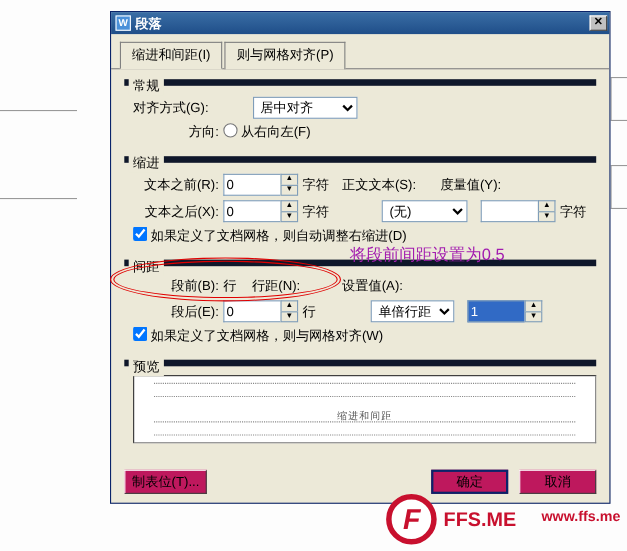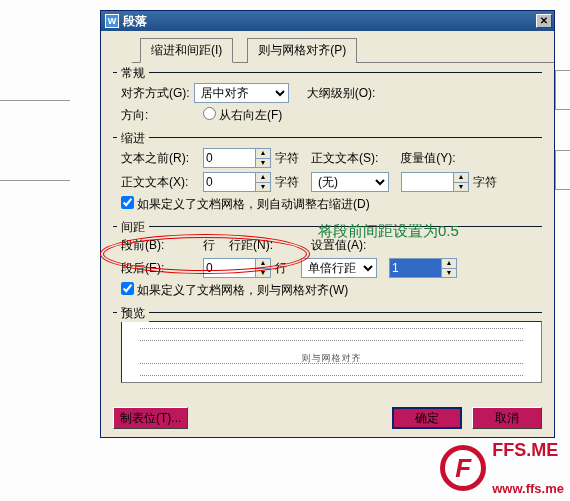--- a/index.html
+++ b/index.html
@@ -62,22 +62,21 @@
     font-weight:bold;
     text-align:center;
     line-height:12px;
     cursor:pointer;
   }
 
   .tabs {
     display: flex;
     padding: 6px 8px 0 8px;
     border-bottom: 1px solid #808080;
-    gap: 14px;
-    margin-left: 31px;
+    gap: 2px;
   }
   .tab {
     padding: 3px 10px;
     border: 1px solid #808080;
     border-bottom: none;
     background: #ece9d8;
     position: relative;
     top: 1px;
     cursor:pointer;
   }
@@ -85,47 +84,47 @@
     background: #ece9d8;
     border-bottom: 1px solid #ece9d8;
     z-index:2;
   }
 
   .tabpanel {
     padding: 6px 12px 10px 12px;
   }
 
   .group {
-    border-top: 1px solid #0f172a;
+    border-top: 6px solid #0f172a;
     margin-top: 3px;
     padding: 6px 0 6px 8px;
     position: relative;
   }
   .group .legend {
     position: absolute;
     top: -8px; left: 4px;
     background: #ece9d8;
     padding: 0 4px;
   }
 
   .row {
     display: flex;
     align-items: center;
     margin: 4px 0;
     gap: 4px;
   }
-  .lbl { white-space: nowrap; }
+  .lbl { white-space: nowrap; text-align: right; }
   select, input[type=text] {
     font-family: inherit;
     font-size: 12px;
     height: 20px;
     border: 1px solid #7f9db9;
     background:#fff;
   }
-  select { padding-left:2px; }
+  select { padding-left:2px;margin-left:36px; }
   input[type=text]{ padding:0 2px; }
 
   .spinner {
     display:inline-flex; align-items:stretch; height:20px;
   }
   .spinner input { width:52px; border-right:none; }
   .spinner .btns { width:16px; display:flex; flex-direction:column; }
   .spinner .btns span {
     flex:1; background:#ece9d8; border:1px solid #7f9db9;
     font-size:7px; text-align:center; line-height:8px; cursor:pointer;
@@ -158,21 +157,21 @@
     border:1px solid #404040;
     border-top-color:#fff; border-left-color:#fff;
     cursor:pointer;
     font-family:inherit; font-size:12px;
   }
   .btn.default { border:2px solid #0a246a; }
   .spacer{flex:1;}
 
   .annotation {
     position:absolute;
-    color:#15803d;
+    color:#a21caf;
     font-size:15px;
     pointer-events:none;
   }
   .ellipse {
     position:absolute;
     border:1px solid #e00000;
     border-radius:50%;
     pointer-events:none;
     background:transparent;
   }
@@ -188,21 +187,21 @@
     font-family: Arial, sans-serif;
     color:#c8102e;
     font-weight:bold;
   }
   .watermark .logo{
     width:46px;height:46px;border:5px solid #c8102e;border-radius:50%;
     display:flex;align-items:center;justify-content:center;
     font-size:26px;font-style:italic;color:#c8102e;
     background:#fff;
   }
-  .watermark .text{ display:flex;flex-direction:column;line-height:1;gap:23px; }
+  .watermark .text{ display:flex;flex-direction:row;line-height:1;gap:23px; }
   .watermark .text .t1{font-size:18px;}
   .watermark .text .t2{font-size:13px;}
 </style>
 </head>
 <body>
 
 <div class="backdrop">
   <div class="line1"></div>
   <div class="line2"></div>
   <div class="box1"></div>
@@ -228,21 +227,20 @@
   <div class="tabpanel">
 
     <div class="group">
       <span class="legend">常规</span>
       <div class="row">
         <span class="lbl">对齐方式(G):</span>
         <select style="width:95px">
           <option>居中对齐</option>
         </select>
         <span style="width:10px"></span>
-        <span class="lbl">大纲级别(O):</span>
       </div>
       <div class="row">
         <span class="lbl" style="width:78px">方向:</span>
         <label class="radio">
           <input type="radio" name="dir" style="">
             <span>从右向左(F)</span>
         </label>
         <span style="width:14px"></span>
       </div>
     </div>
@@ -258,21 +256,21 @@
               <span>▼</span>
             </span>
         </span>
         <span class="lbl">字符</span>
         <span style="width:4px"></span>
         <span class="lbl">正文文本(S):</span>
         <span style="width:14px"></span>
         <span class="lbl">度量值(Y):</span>
       </div>
       <div class="row">
-        <span class="lbl" style="width:78px">正文文本(X):</span>
+        <span class="lbl" style="width:78px">文本之后(X):</span>
         <span class="spinner">
           <input type="text" value="0" style="">
           <span class="btns">
               <span>▲</span>
               <span>▼</span>
             </span>
         </span>
         <span class="lbl">字符</span>
         <span style="width:4px"></span>
         <select style="width:78px">
@@ -335,21 +333,21 @@
             <span>如果定义了文档网格，则与网格对齐(W)</span>
         </label>
       </div>
     </div>
 
     <div class="group">
       <span class="legend">预览</span>
       <div class="preview-box">
         <div class="pline"></div>
         <div class="pline"></div>
-        <div class="pline txt">则与网格对齐</div>
+        <div class="pline txt">缩进和间距</div>
         <div class="pline"></div>
         <div class="pline"></div>
       </div>
     </div>
   </div>
 
   <div class="footer">
     <button class="btn">制表位(T)...</button>
     <span class="spacer"></span>
     <button class="btn default">确定</button>

